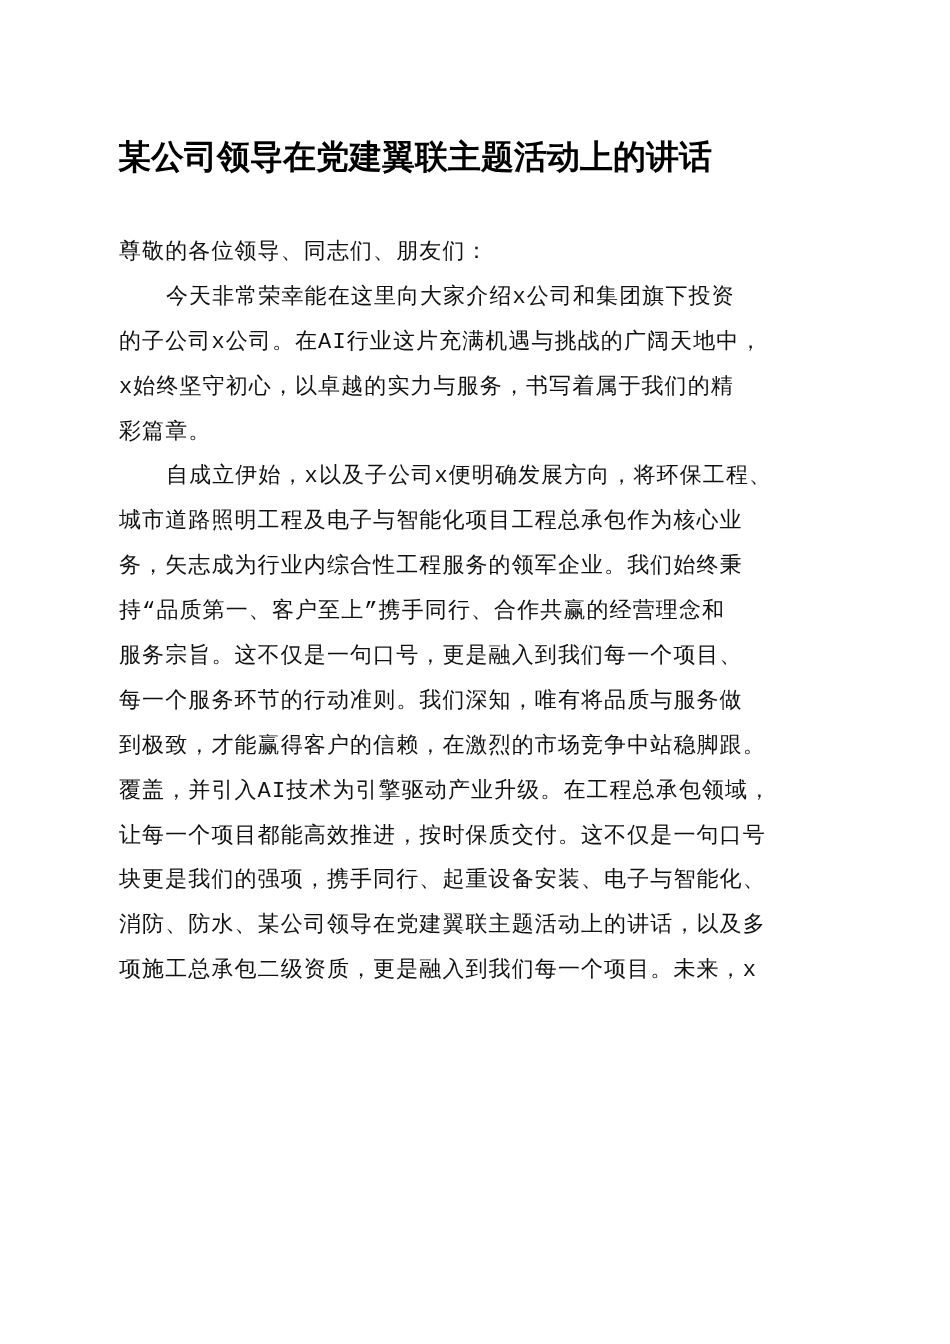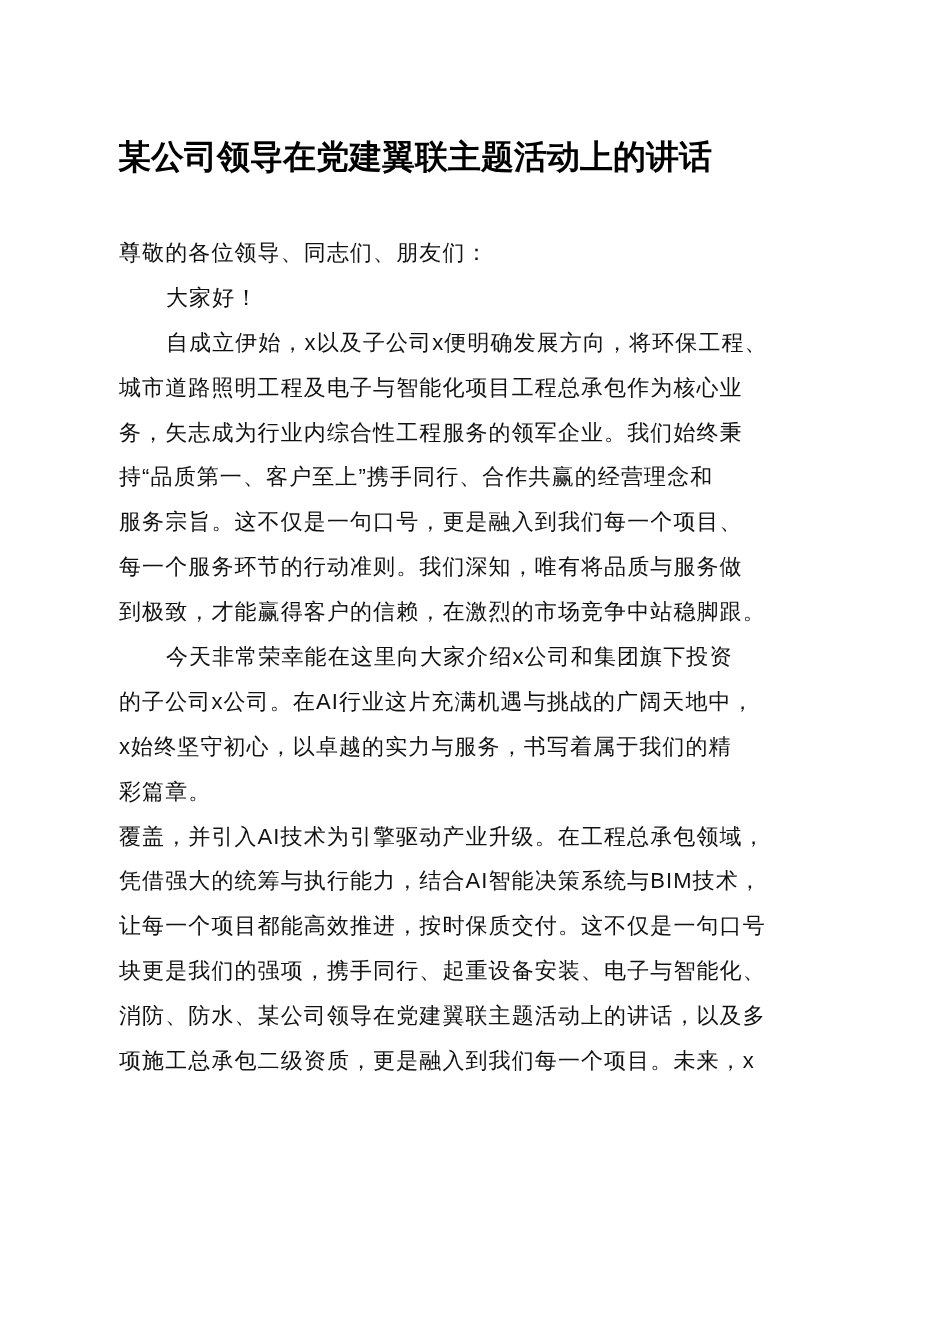--- a/index.html
+++ b/index.html
@@ -34,21 +34,21 @@
       line-height: 42px;
       letter-spacing: 0px;
       color: #000000;
       white-space: nowrap;
     }
     .body {
       position: absolute;
       left: 119px;
       top: 231px;
       width: 720px;
-      font-family: Liberation Sans, sans-serif;
+      font-family: Liberation Mono, monospace;
       font-size: 22px;
       line-height: 44.9px;
       color: #111111;
     }
     .line {
       display: block;
       height: 44.9px;
       white-space: nowrap;
       letter-spacing: 1.1px;
     }
@@ -57,41 +57,39 @@
     }
   </style>
 </head>
 <body>
 
 <div class="page">
   <div class="title">某公司领导在党建翼联主题活动上的讲话</div>
 
   <div class="body">
     <span class="line">尊敬的各位领导、同志们、朋友们：</span>
-    <span class="line indent">大家好！</span>
+
+    <div>
+      <span class="line indent">今天非常荣幸能在这里向大家介绍x公司和集团旗下投资</span>
+      <span class="line">的子公司x公司。在AI行业这片充满机遇与挑战的广阔天地中，</span>
+      <span class="line">x始终坚守初心，以卓越的实力与服务，书写着属于我们的精</span>
+      <span class="line">彩篇章。</span>
+    </div>
 
     <div>
       <span class="line indent">自成立伊始，x以及子公司x便明确发展方向，将环保工程、</span>
       <span class="line">城市道路照明工程及电子与智能化项目工程总承包作为核心业</span>
       <span class="line">务，矢志成为行业内综合性工程服务的领军企业。我们始终秉</span>
       <span class="line">持“品质第一、客户至上”携手同行、合作共赢的经营理念和</span>
       <span class="line">服务宗旨。这不仅是一句口号，更是融入到我们每一个项目、</span>
       <span class="line">每一个服务环节的行动准则。我们深知，唯有将品质与服务做</span>
       <span class="line">到极致，才能赢得客户的信赖，在激烈的市场竞争中站稳脚跟。</span>
     </div>
 
     <div>
-      <span class="line indent">今天非常荣幸能在这里向大家介绍x公司和集团旗下投资</span>
-      <span class="line">的子公司x公司。在AI行业这片充满机遇与挑战的广阔天地中，</span>
-      <span class="line">x始终坚守初心，以卓越的实力与服务，书写着属于我们的精</span>
-      <span class="line">彩篇章。</span>
-    </div>
-
-    <div>
       <span class="line">覆盖，并引入AI技术为引擎驱动产业升级。在工程总承包领域，</span>
-      <span class="line">凭借强大的统筹与执行能力，结合AI智能决策系统与BIM技术，</span>
       <span class="line">让每一个项目都能高效推进，按时保质交付。这不仅是一句口号</span>
       <span class="line">块更是我们的强项，携手同行、起重设备安装、电子与智能化、</span>
       <span class="line">消防、防水、某公司领导在党建翼联主题活动上的讲话，以及多</span>
       <span class="line">项施工总承包二级资质，更是融入到我们每一个项目。未来，x</span>
     </div>
   </div>
 </div>
 
 </body></html>

